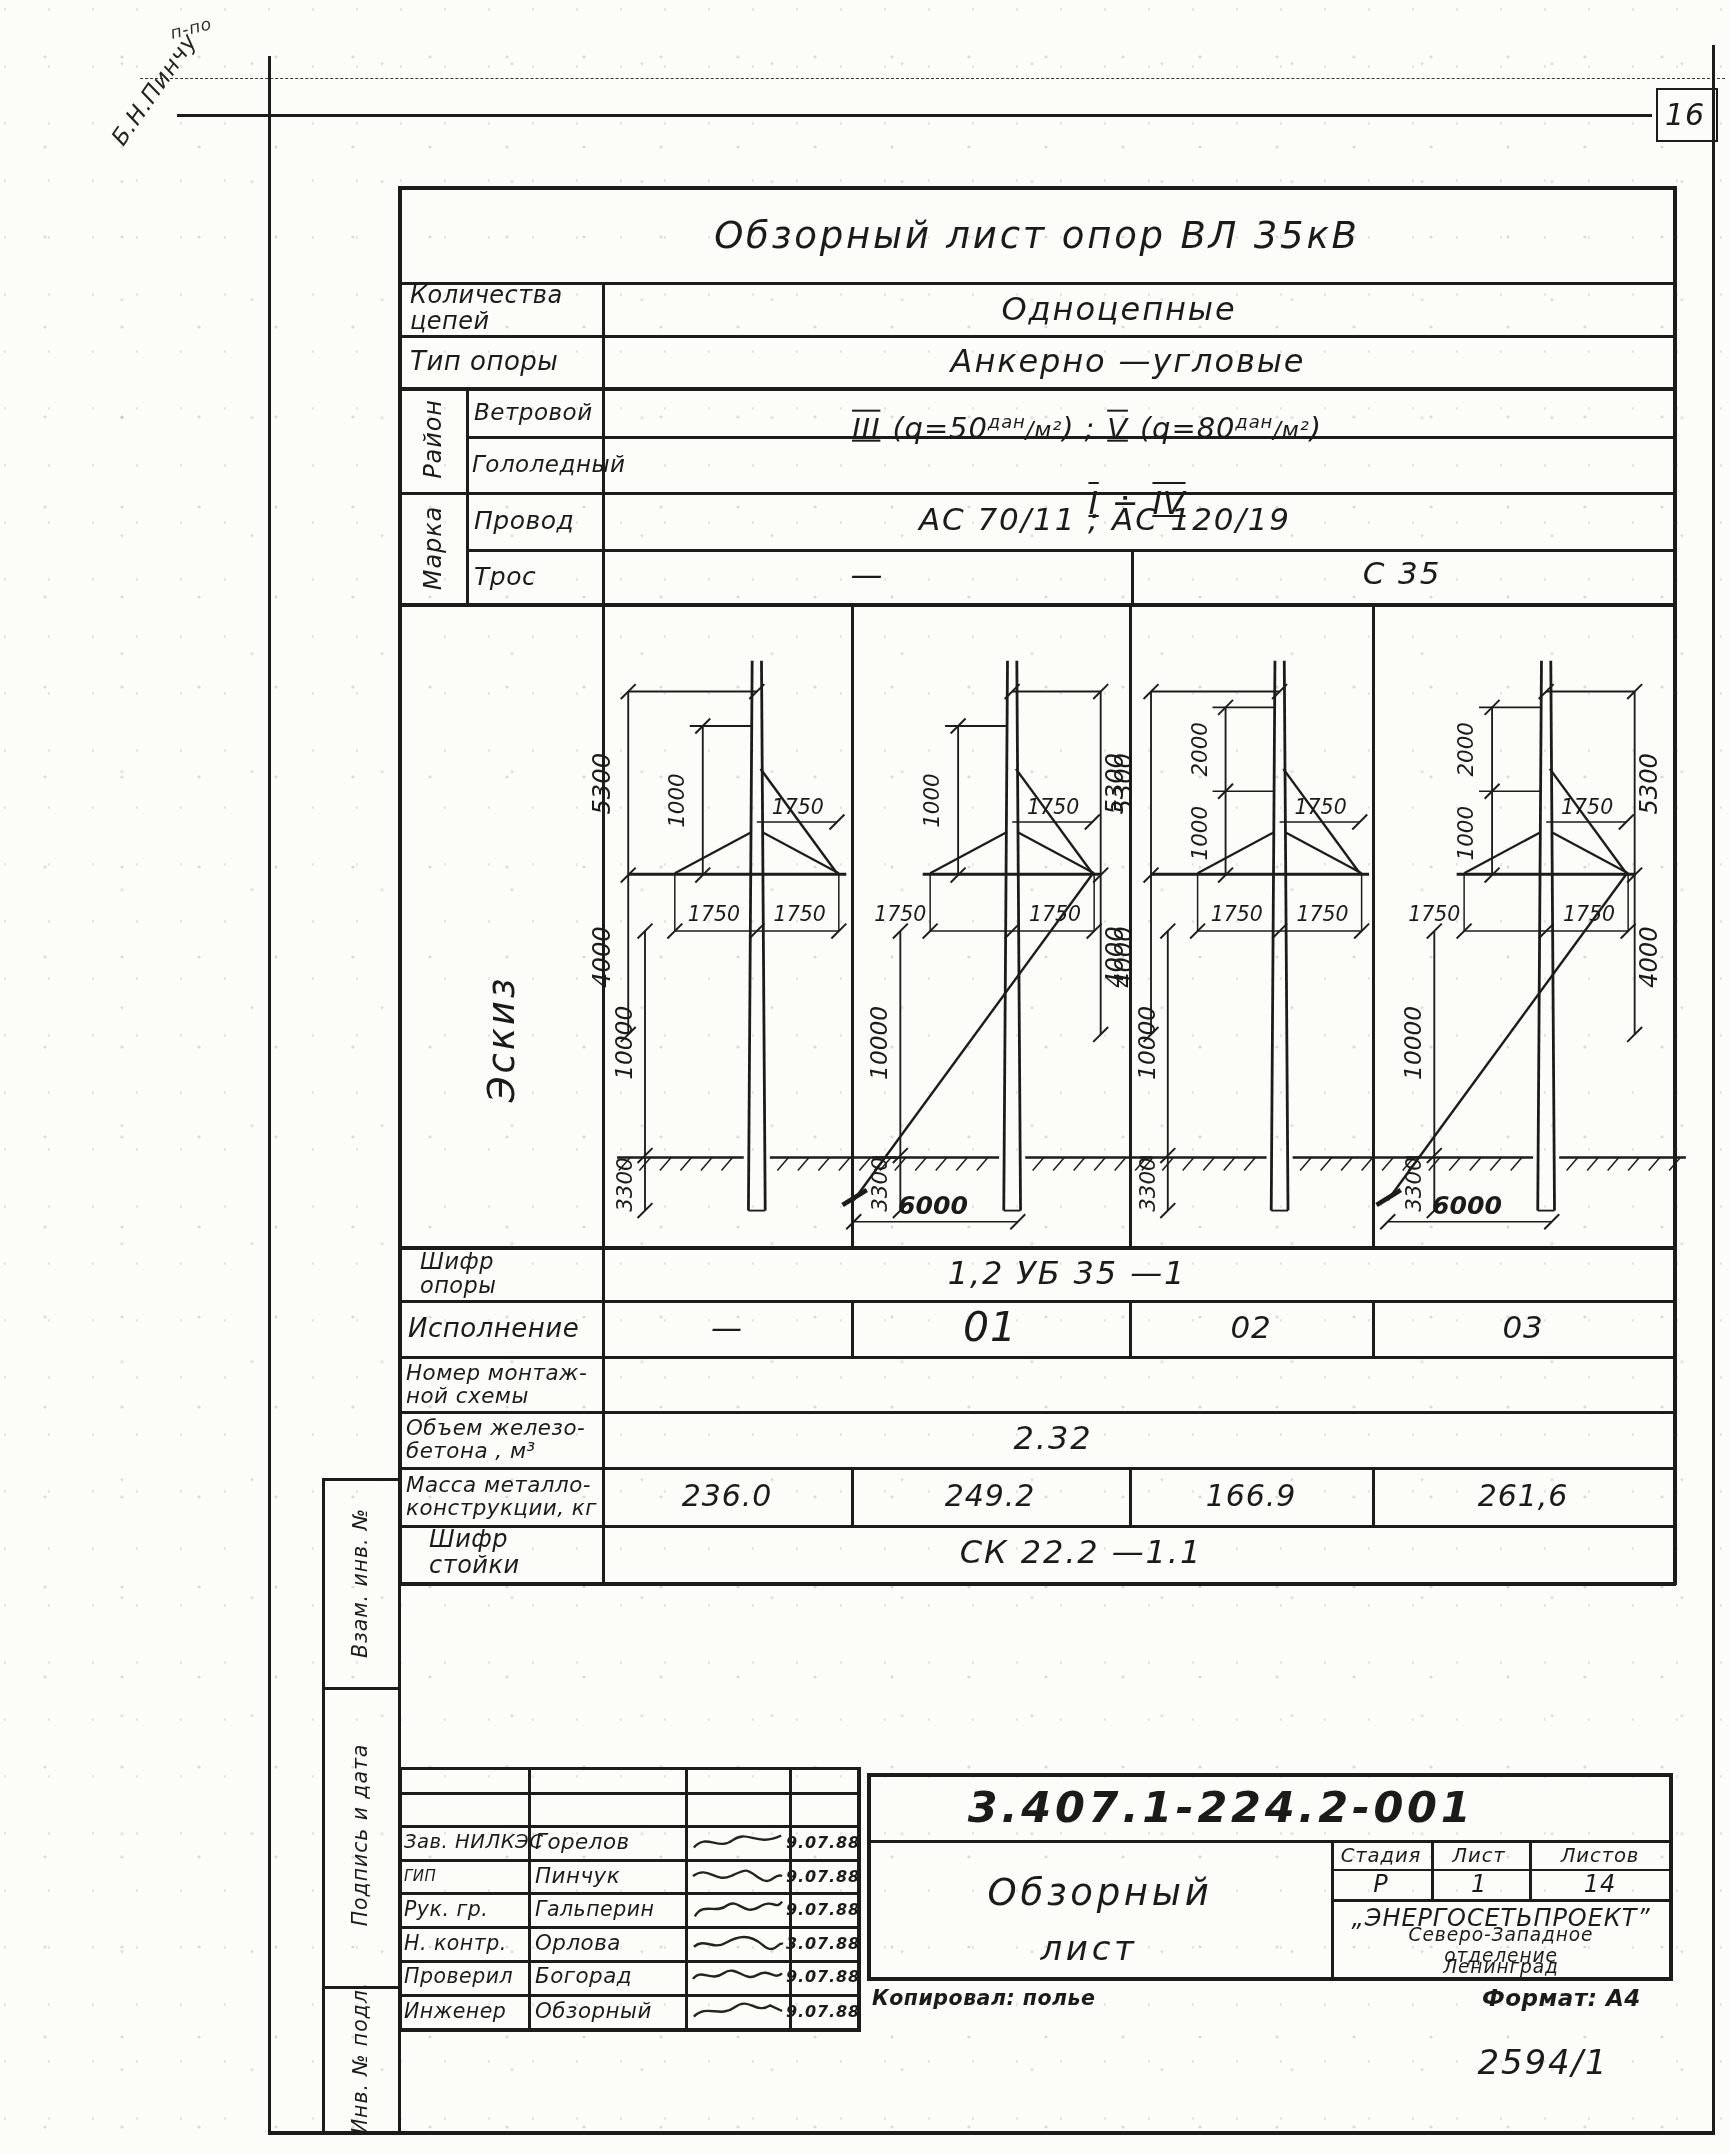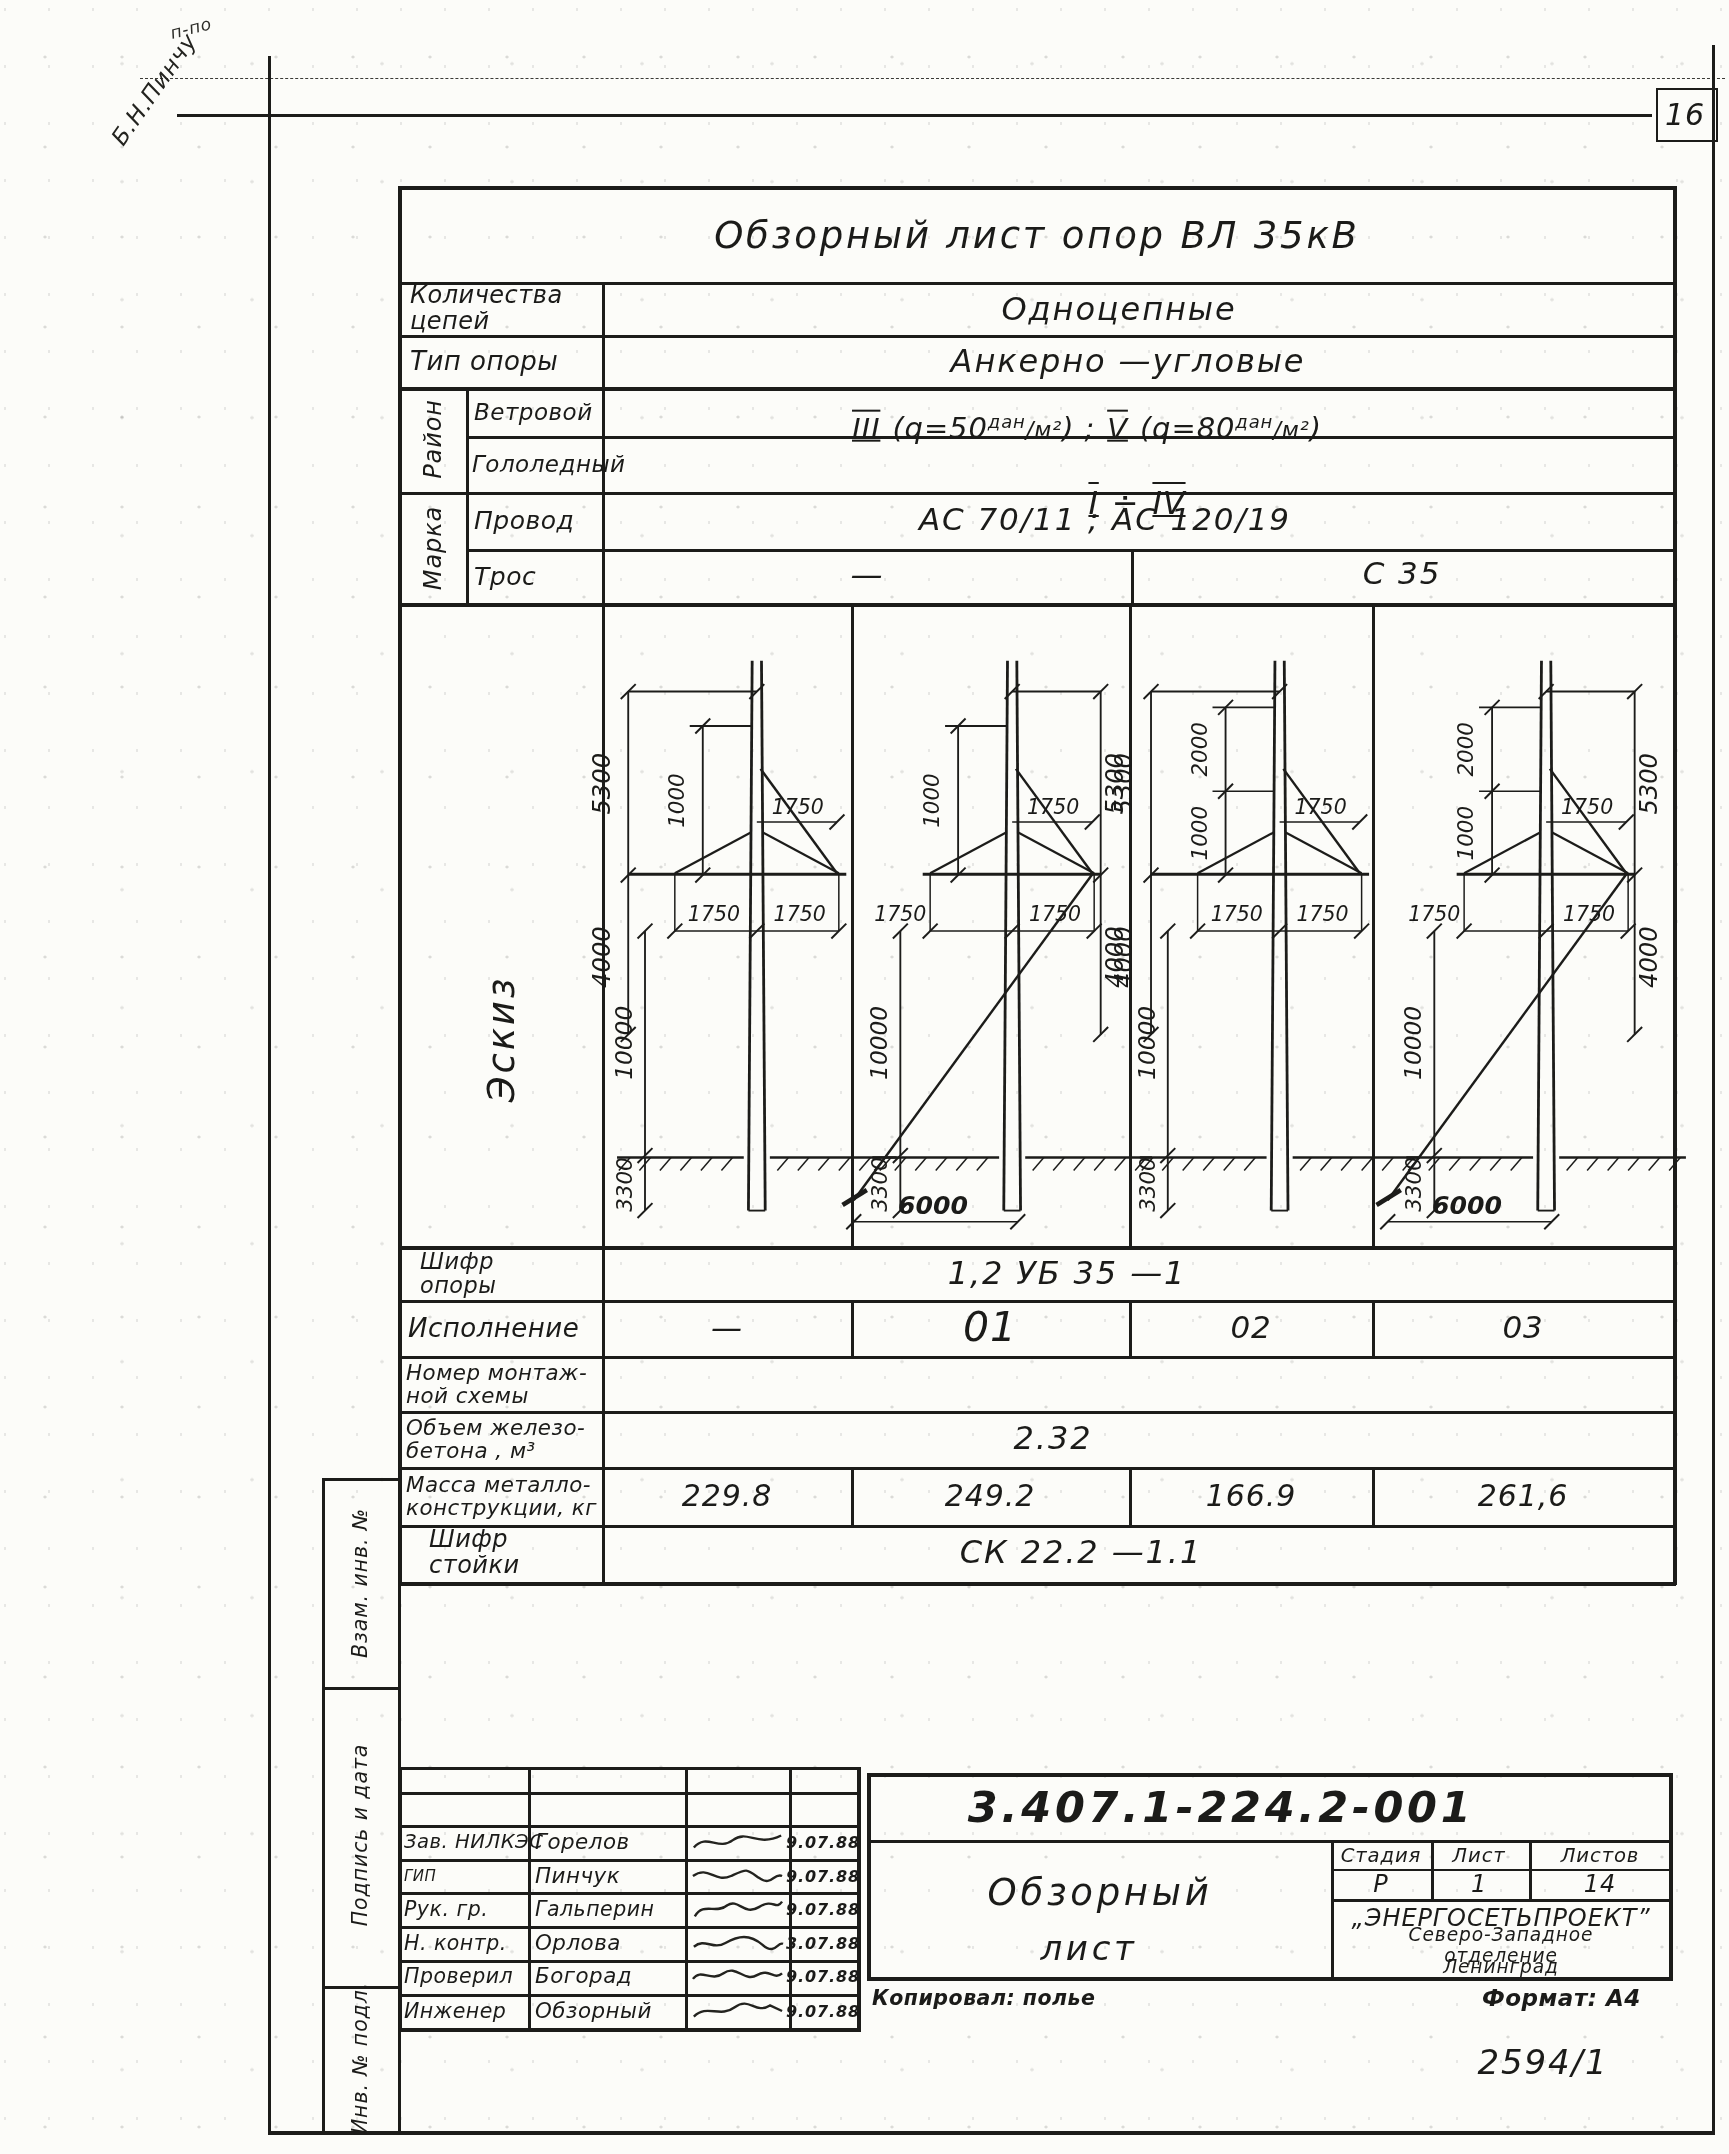--- a/index.html
+++ b/index.html
@@ -349,21 +349,21 @@
 
   <div class="ltext" style="left:406px;top:1384px;font-size:21.4px;">Номер монтаж-
 ной схемы</div>
 
   <div class="ltext" style="left:406px;top:1439px;font-size:21.4px;">Объем железо-
 бетона , м³</div>
   <div class="ctext" style="left:1053px;top:1438px;font-size:32px;letter-spacing:1.9px;">2.32</div>
 
   <div class="ltext" style="left:406px;top:1496px;font-size:21.4px;">Масса металло-
 конструкции, кг</div>
-  <div class="ctext" style="left:727px;top:1495px;font-size:30px;">229.8</div>
+  <div class="ctext" style="left:727px;top:1495px;font-size:30px;">236.0</div>
   <div class="ctext" style="left:990px;top:1495px;font-size:30px;">249.2</div>
   <div class="ctext" style="left:1251px;top:1495px;font-size:30px;">166.9</div>
   <div class="ctext" style="left:1523px;top:1495px;font-size:30px;">261,6</div>
 
   <div class="ltext" style="left:429px;top:1553px;font-size:24px;">Шифр
 стойки</div>
   <div class="ctext" style="left:1081px;top:1552px;font-size:32px;letter-spacing:1.9px;">СК 22.2 —1.1</div>
 
   <div class="vl" style="left:322px;top:1478px;width:2.8px;height:654px;"></div>
   <div class="vl" style="left:398px;top:1586px;width:2.8px;height:546px;"></div>

